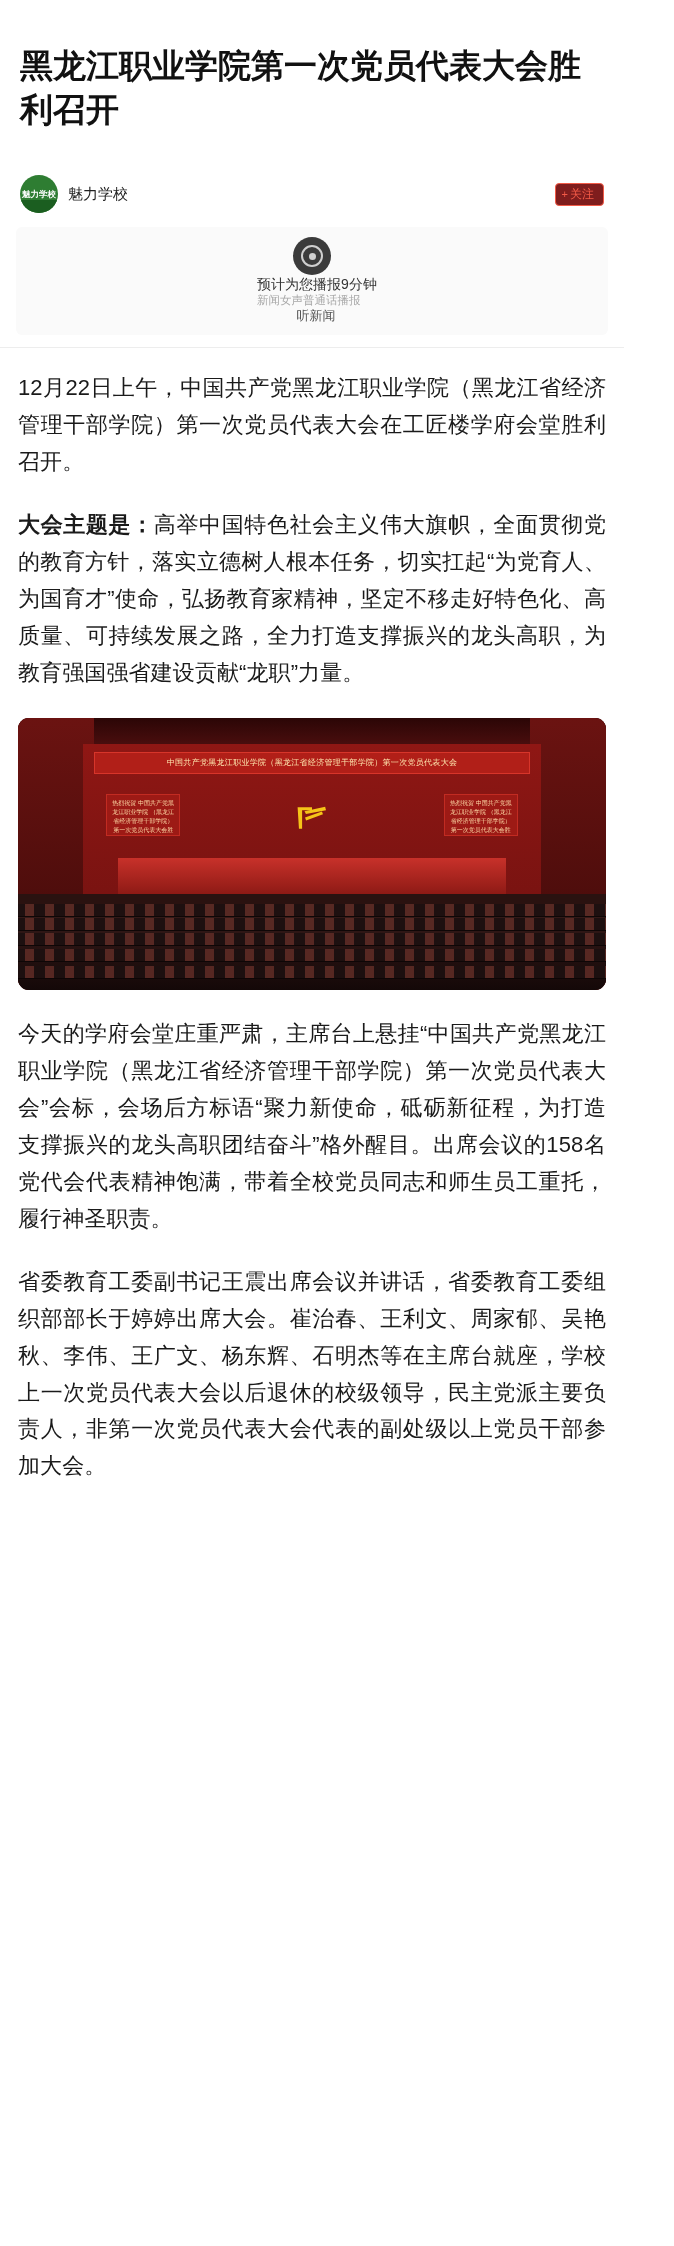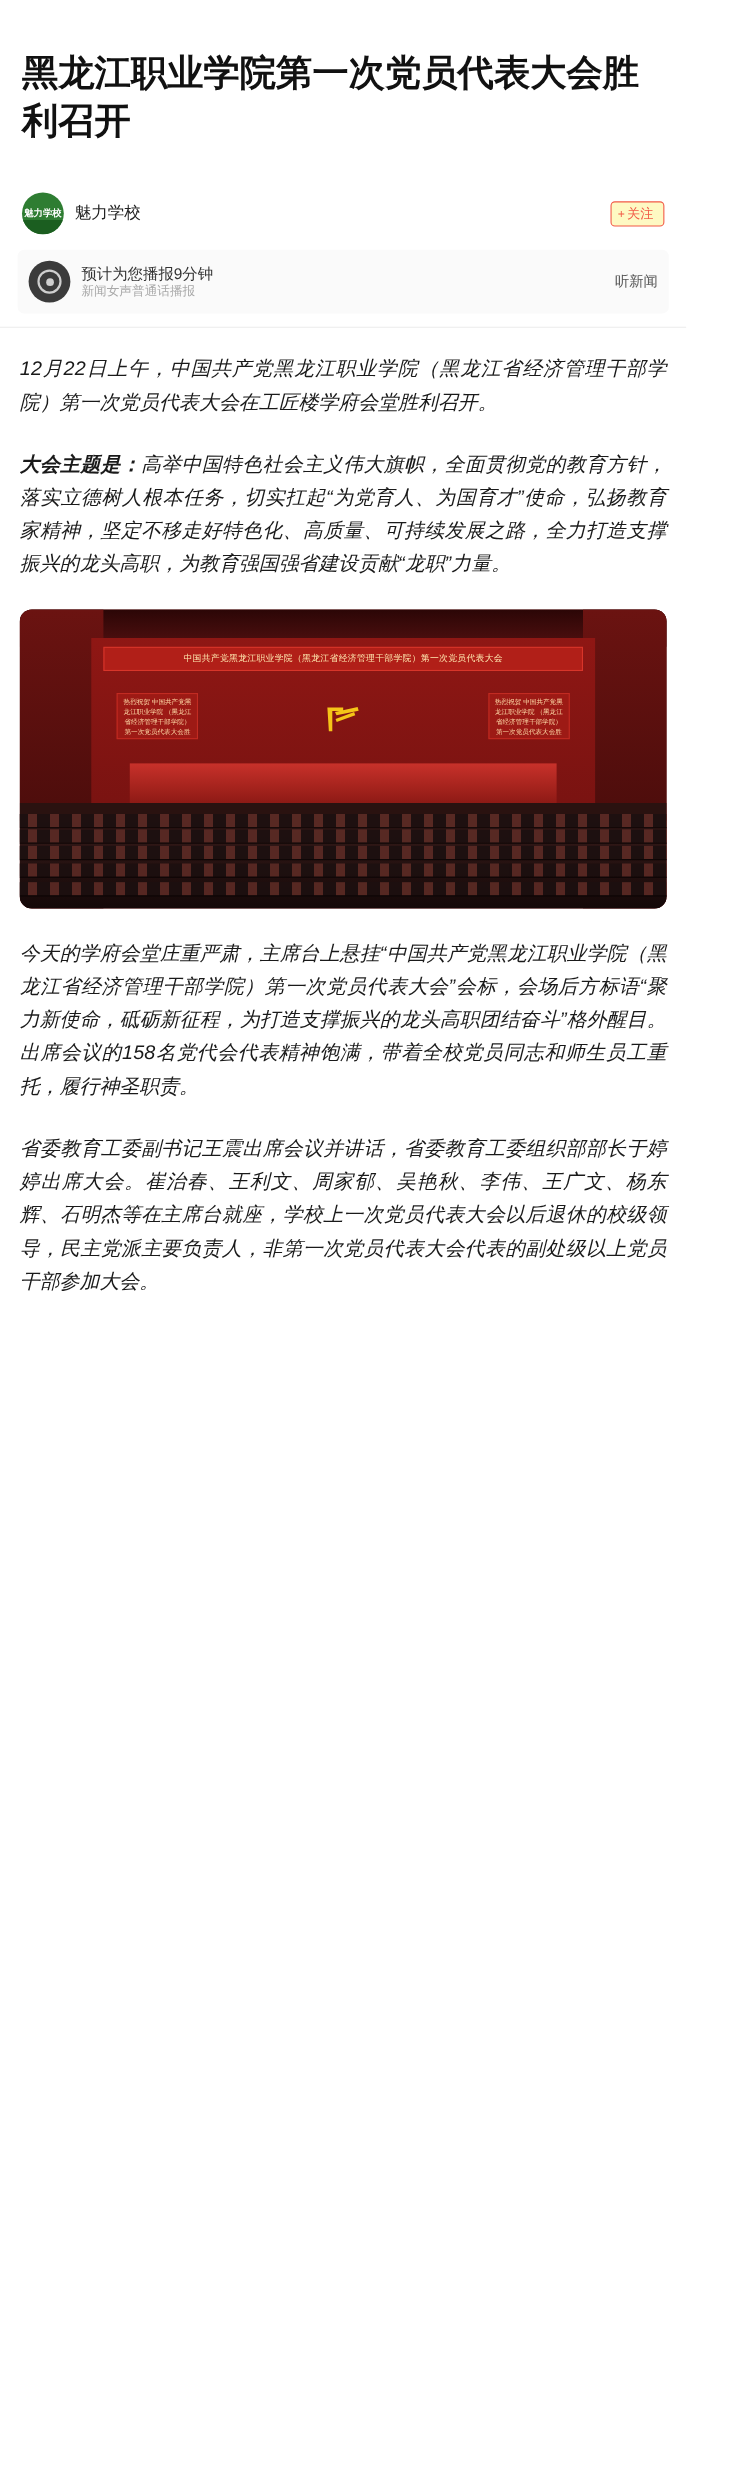--- a/index.html
+++ b/index.html
@@ -71,37 +71,38 @@
   .source-time {
     font-size: 12px;
     color: #9a9a9a;
     margin-top: 3px;
     line-height: 1.2;
   }
   .follow-btn {
     flex: 0 0 auto;
     border: 1px solid #f25a47;
     color: #f25a47;
-    background: #fef9c3;
+    background: #7f1d1d;
     border-radius: 4px;
     font-size: 12px;
     padding: 3px 9px 3px 6px;
     line-height: 1.3;
     white-space: nowrap;
   }
   .follow-btn .plus { font-size: 11px; margin-right: 2px; }
 
   
   .audio-bar {
     display: flex;
     align-items: center;
     margin: 4px 16px 0 16px;
     padding: 10px 10px 10px 10px;
     background: #fafafa;
     border-radius: 6px;
+    flex-direction: column;
   }
   .audio-icon {
     width: 38px; height: 38px;
     border-radius: 50%;
     background: #3b3b3b;
     flex: 0 0 auto;
     position: relative;
     display: flex; align-items: center; justify-content: center;
   }
   .audio-icon .ring {
@@ -123,27 +124,26 @@
     padding-left: 8px;
   }
 
   .divider { height: 1px; background: #ededed; margin: 12px 0 0 0; }
 
   
   .body {
     padding: 0 18px;
   }
   p.para {
-    font-size: 18px;
+    font-size: 22px;
     line-height: 1.68;
     color: #1a1a1a;
     margin: 26px 0 0 0;
     text-align: justify;
     letter-spacing: 0.1px;
-    font-style: italic;
   }
   p.para:first-child { margin-top: 22px; }
   .bold-lead { font-weight: bold; }
 
   
   .figure {
     margin: 26px 0 0 0;
     width: 100%;
   }
   .photo {

